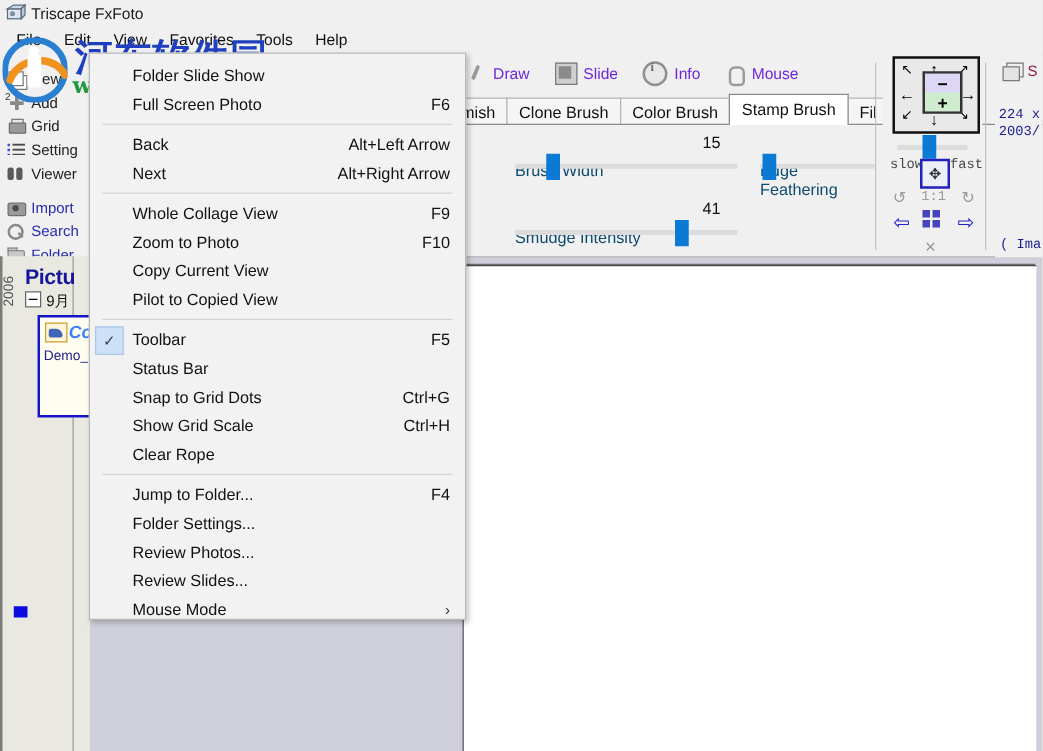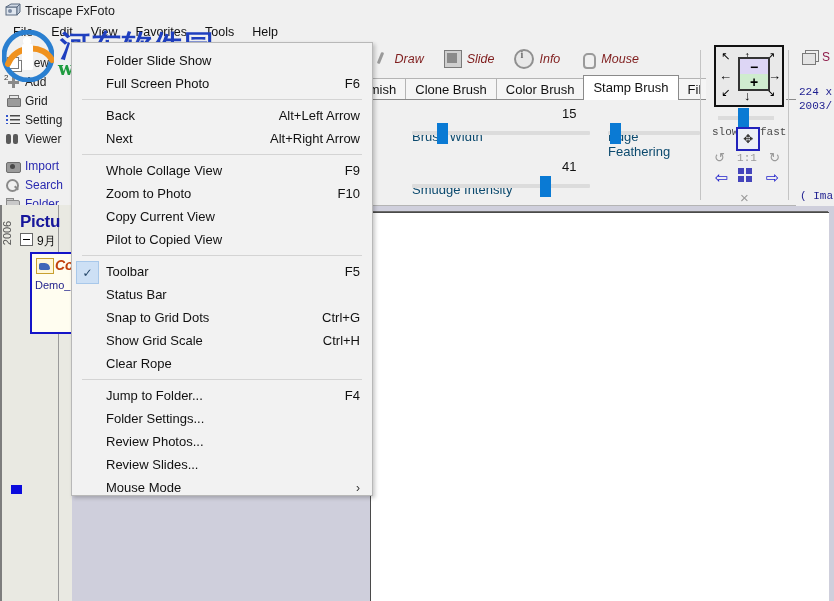--- a/index.html
+++ b/index.html
@@ -93,42 +93,42 @@
   #datrow .expbox:after{content:"";position:absolute;left:2px;top:5px;width:7px;height:1px;
      background:#000;}
   #datrow .dt{font-size:12px;color:#111;}
   #thumbcard{position:absolute;left:30px;top:252px;width:42px;height:78px;
      border:2px solid #1414c8;background:#fffdf0;}
   #thumbcard .ic{position:absolute;left:4px;top:4px;width:16px;height:14px;
      border:1px solid #c8a030;background:#fff7d8;}
   #thumbcard .ic:after{content:"";position:absolute;left:2px;top:4px;width:11px;height:7px;
      background:#3f66b8;border-radius:2px 6px 2px 2px;}
   #thumbcard .cc{position:absolute;left:23px;top:3px;font-size:14px;font-style:italic;
-     font-weight:bold;color:#c2410c;}
+     font-weight:bold;color:#3b82f6;}
   #thumbcard .nm{position:absolute;left:3px;top:25px;font-size:11px;color:#22228c;}
   #bluemark{position:absolute;left:11px;top:485px;width:11px;height:9px;background:#0b0bdd;}
   #panelborder{position:absolute;left:58px;top:205px;width:1px;height:396px;background:#9a9a9a;}
   #leftedge{position:absolute;left:0;top:205px;width:2px;height:396px;background:#7d7d7d;}
 
   
   #workspace{position:absolute;left:60px;top:205px;width:774px;height:396px;background:#cfcfdc;}
 
   
   #canvas{position:absolute;left:370px;top:212px;width:458px;height:389px;
      background:#ffffff;border:1px solid #4a4a4a;border-right:0;border-bottom:0;}
   #canvasTopLine{position:absolute;left:370px;top:211px;width:458px;height:1px;background:#6a6a6a;}
 
   
   #toppanel{position:absolute;left:72px;top:42px;width:762px;height:163px;background:#f0f0f0;}
   #topdivline{position:absolute;left:72px;top:205px;width:762px;height:1px;background:#b4b4b4;}
 
   
   #modebar{position:absolute;left:340px;top:46px;height:26px;display:flex;align-items:center;}
   .mode-btn{display:flex;align-items:center;gap:5px;padding:2px 10px;cursor:default;}
-  .mode-btn .mlbl{font-size:12.5px;color:#7f1d1d;font-style:italic;}
+  .mode-btn .mlbl{font-size:12.5px;color:#6d28d9;}
   .mode-ico{width:16px;height:16px;position:relative;flex:none;}
   .mi-pencil:after{content:"";position:absolute;left:6px;top:1px;width:3px;height:12px;
      background:#9a9a9a;transform:rotate(22deg);border-radius:1px;}
   .mi-slide{border:1px solid #7a7a7a;background:#cfcfcf;}
   .mi-slide:after{content:"";position:absolute;left:2px;top:2px;width:10px;height:10px;
      background:#8a8a8a;}
   .mi-info{border:2px solid #909090;border-radius:50%;background:#e8e8e8;}
   .mi-info:after{content:"i";position:absolute;left:4px;top:-2px;font-size:10px;
      font-weight:bold;color:#6a6a6a;font-family:"Liberation Serif",serif;}
   .mi-mouse:after{content:"";position:absolute;left:3px;top:2px;width:9px;height:12px;

